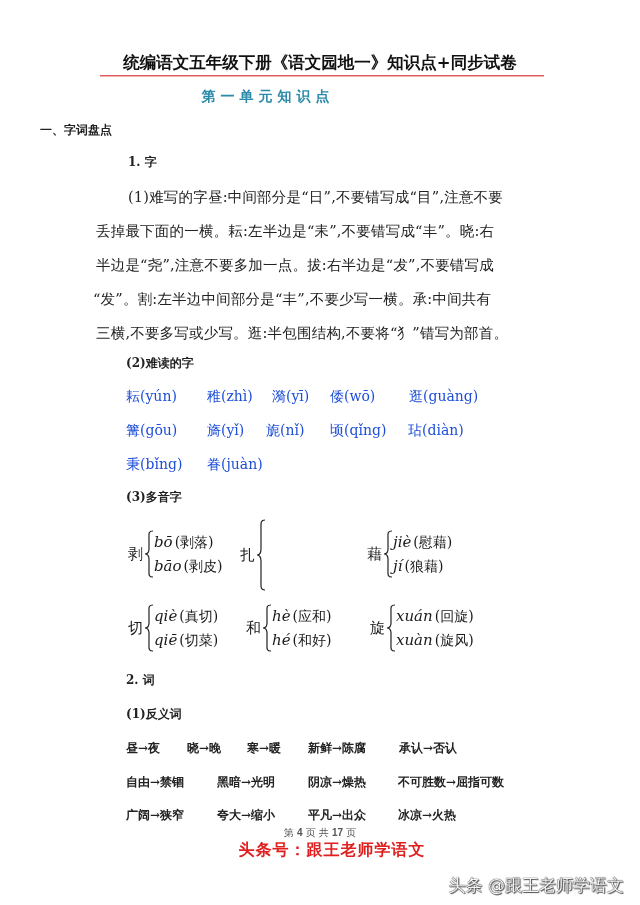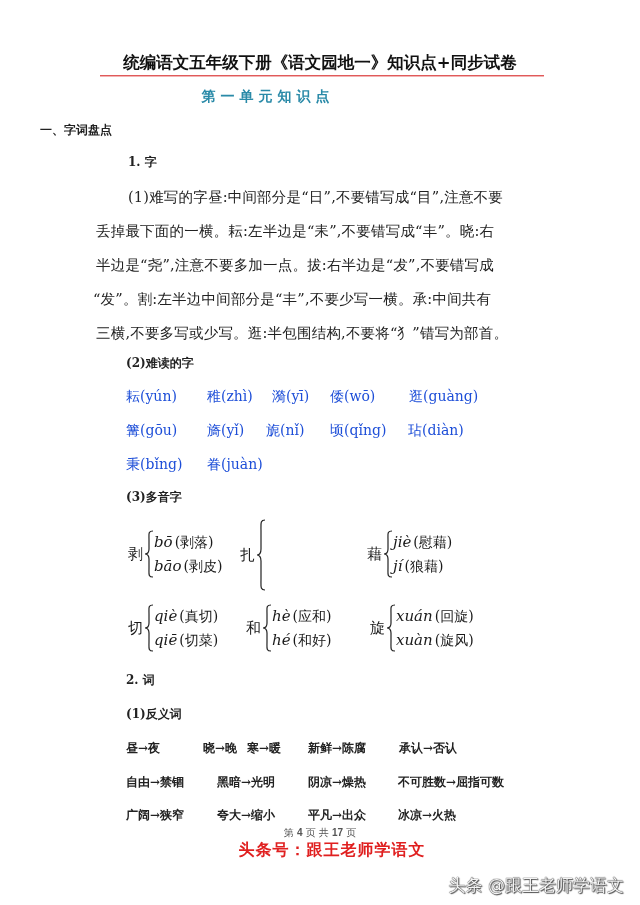--- a/index.html
+++ b/index.html
@@ -130,21 +130,21 @@
   <div class="readings">
     <span class="r"><i>xuán</i><span>(回旋)</span></span>
     <span class="r"><i>xuàn</i><span>(旋风)</span></span>
   </div>
 </div>
 
 <div class="abs t" style="left:126px; top:672px;">2. 词</div>
 <div class="abs t" style="left:126px; top:706px;">(1)反义词</div>
 
 <div class="abs t" style="left:126px; top:740px;">昼→夜</div>
-<div class="abs t" style="left:187px; top:740px;margin-left:16px;">晓→晚</div>
+<div class="abs t" style="left:187px; top:740px;">晓→晚</div>
 <div class="abs t" style="left:247px; top:740px;">寒→暖</div>
 <div class="abs t" style="left:308px; top:740px;">新鲜→陈腐</div>
 <div class="abs t" style="left:399px; top:740px;">承认→否认</div>
 
 <div class="abs t" style="left:126px; top:774px;">自由→禁锢</div>
 <div class="abs t" style="left:217px; top:774px;">黑暗→光明</div>
 <div class="abs t" style="left:308px; top:774px;">阴凉→燥热</div>
 <div class="abs t" style="left:398px; top:774px;">不可胜数→屈指可数</div>
 
 <div class="abs t" style="left:126px; top:807px;">广阔→狭窄</div>

